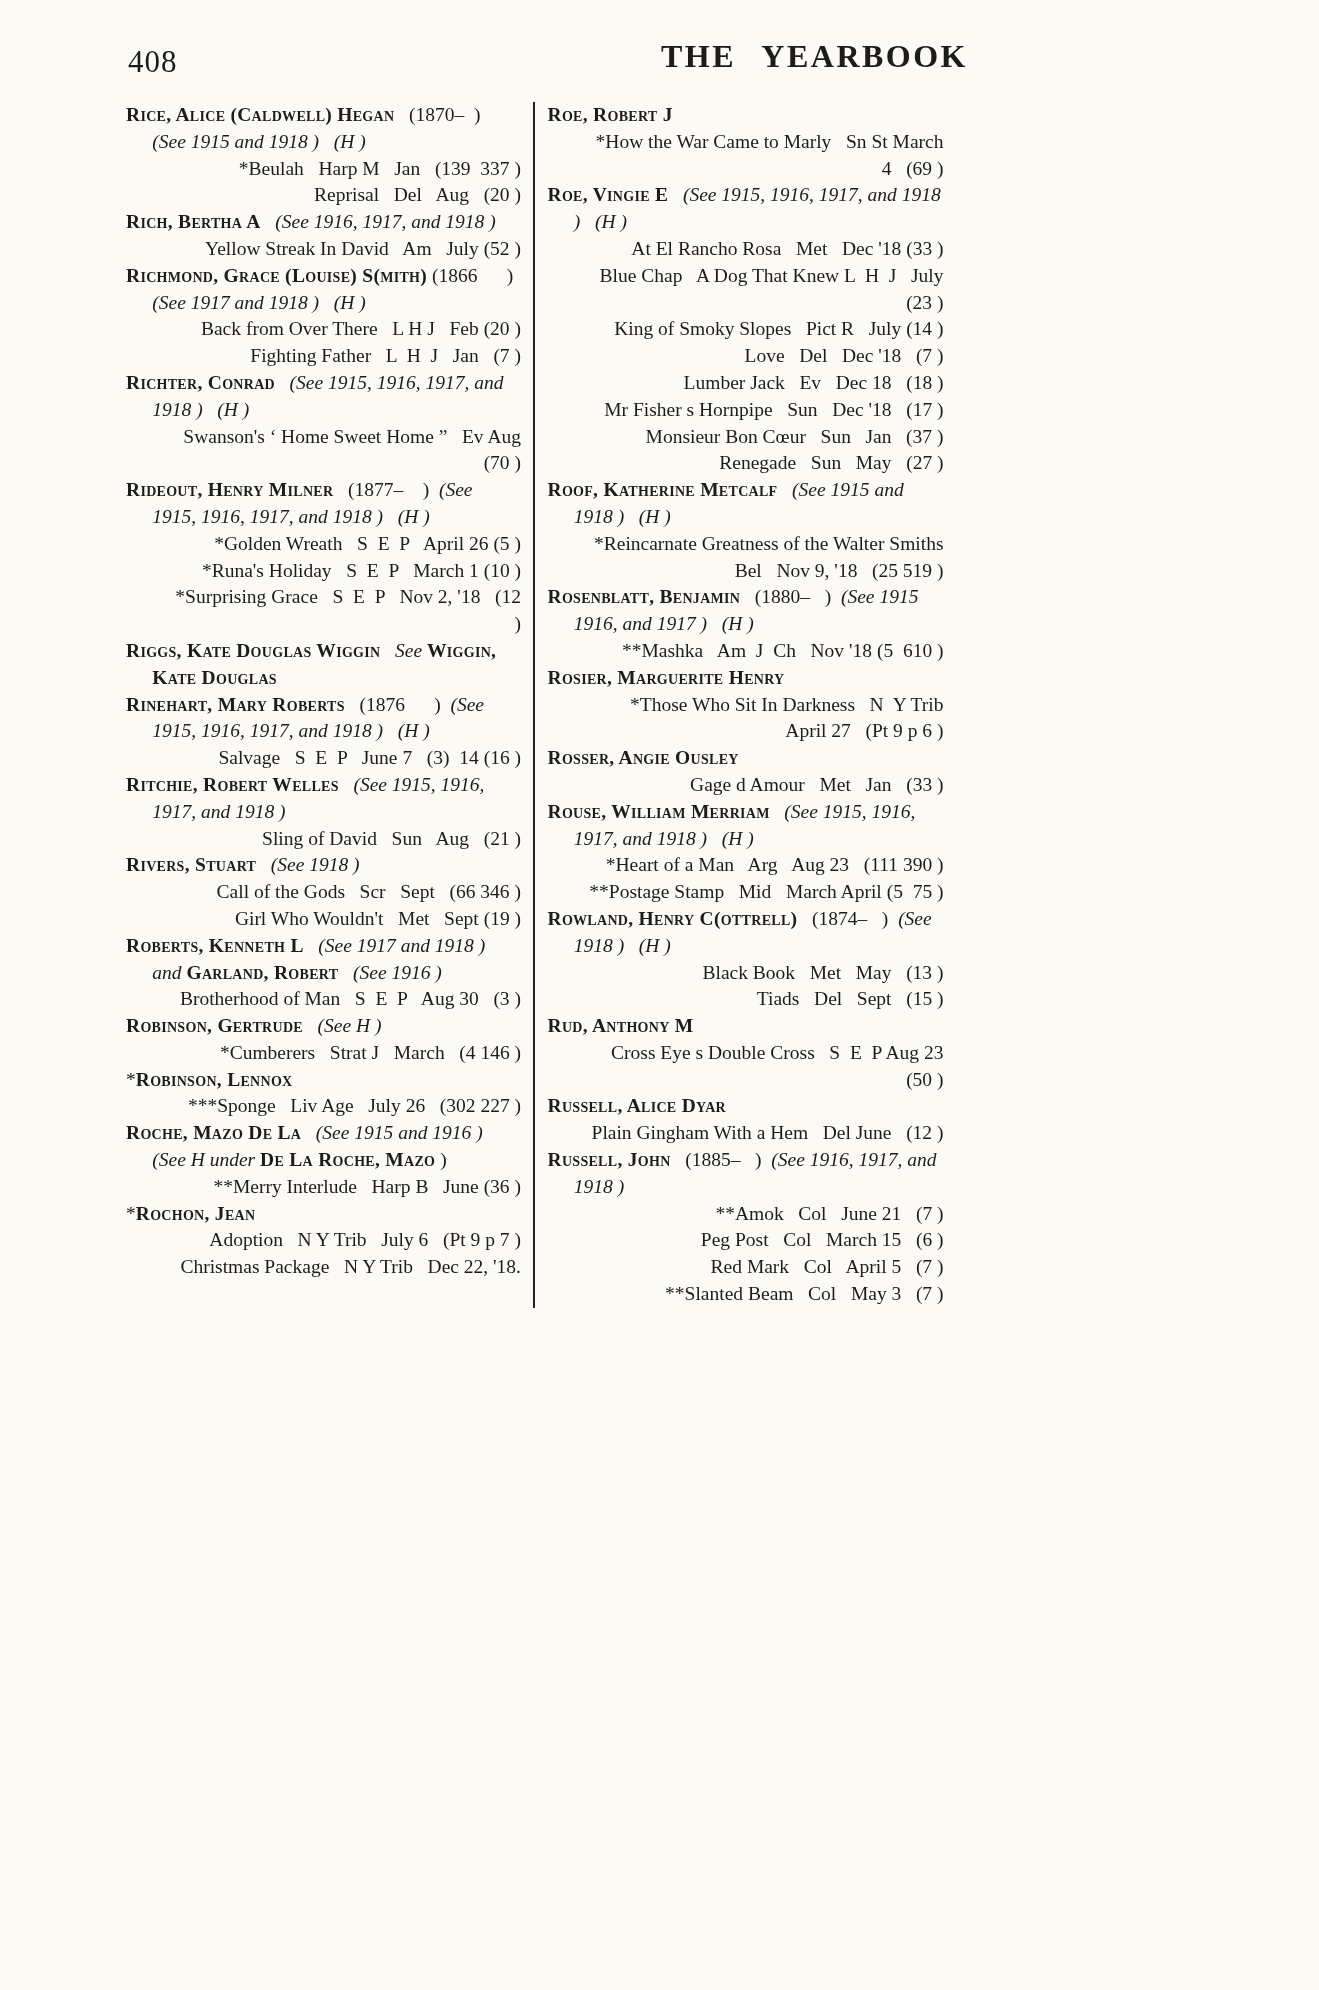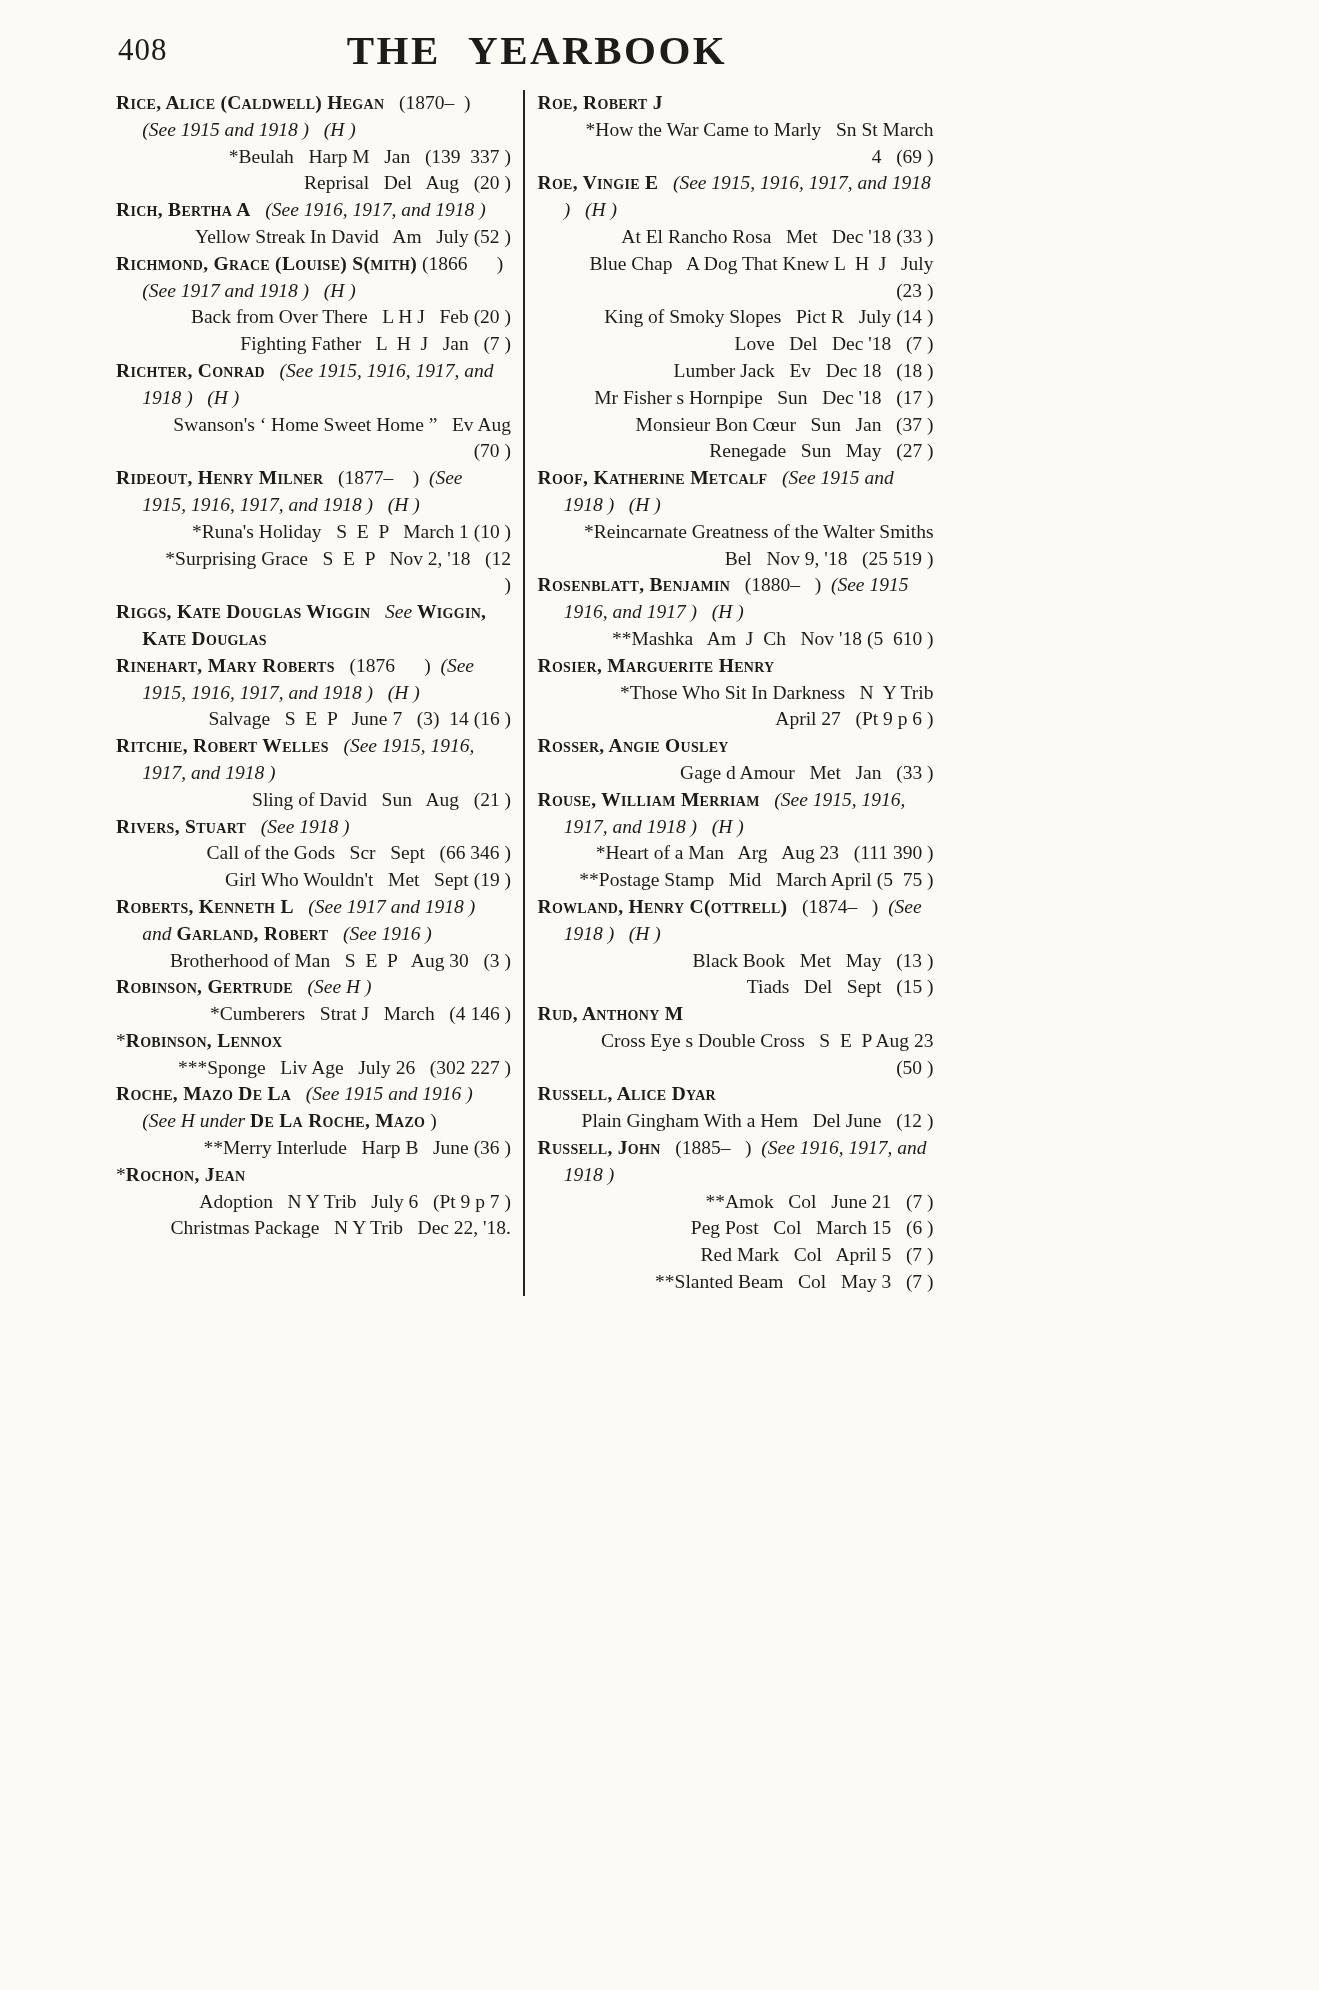--- a/index.html
+++ b/index.html
@@ -9,22 +9,23 @@
     background: #fbfaf4;
     color: #1d1c1a;
     font-family: "Liberation Serif", "DejaVu Serif", serif;
     -webkit-font-smoothing: antialiased;
   }
   .page {
     position: relative;
     width: 1143px;
     height: 1990px;
     box-sizing: border-box;
-    padding-top: 26px;
+    padding-top: 38px;
     overflow: hidden;
+    margin-left: 10px;
   }
   .textblock {
     width: 842px;
     margin-left: 116px;
   }
   .header {
     position: relative;
     height: 52px;
     margin-bottom: 12px;
   }
@@ -33,22 +34,22 @@
     left: 2px;
     top: 6px;
     font-size: 31px;
     letter-spacing: 1px;
   }
   .page-title {
     position: absolute;
     left: 0;
     right: 0;
     top: 0;
-    text-align: center;
-    font-size: 41px;
+    text-align: right;
+    font-size: 32px;
     font-weight: bold;
     letter-spacing: 2.5px;
     word-spacing: 16px;
   }
   .columns {
     display: flex;
     align-items: stretch;
   }
   .col {
     width: 407px;
@@ -110,20 +111,21 @@
             <p class="author"><span class="seg-sc">Richmond, Grace (Louise) S(mith)</span><span class="seg-n"> (1866      )  </span><span class="seg-i">(See 1917 and 1918 )   (H )</span></p>
             <p class="work">Back from Over There   L H J   Feb (20 )</p>
             <p class="work">Fighting Father   L  H  J   Jan   (7 )</p>
           </div>
           <div class="entry">
             <p class="author"><span class="seg-sc">Richter, Conrad</span><span class="seg-n">   </span><span class="seg-i">(See 1915, 1916, 1917, and 1918 )   (H )</span></p>
             <p class="work">Swanson's ‘ Home Sweet Home ”   Ev Aug   (70 )</p>
           </div>
           <div class="entry">
             <p class="author"><span class="seg-sc">Rideout, Henry Milner</span><span class="seg-n">   (1877–    )  </span><span class="seg-i">(See 1915, 1916, 1917, and 1918 )   (H )</span></p>
+            <p class="work">*Golden Wreath   S  E  P   April 26 (5 )</p>
             <p class="work">*Runa's Holiday   S  E  P   March 1 (10 )</p>
             <p class="work">*Surprising Grace   S  E  P   Nov 2, '18   (12 )</p>
           </div>
           <div class="entry">
             <p class="author"><span class="seg-sc">Riggs, Kate Douglas Wiggin</span><span class="seg-n">   </span><span class="seg-i">See</span><span class="seg-n"> </span><span class="seg-sc">Wiggin, Kate Douglas</span></p>
           </div>
           <div class="entry">
             <p class="author"><span class="seg-sc">Rinehart, Mary Roberts</span><span class="seg-n">   (1876      )  </span><span class="seg-i">(See 1915, 1916, 1917, and 1918 )   (H )</span></p>
             <p class="work">Salvage   S  E  P   June 7   (3)  14 (16 )</p>
           </div>

